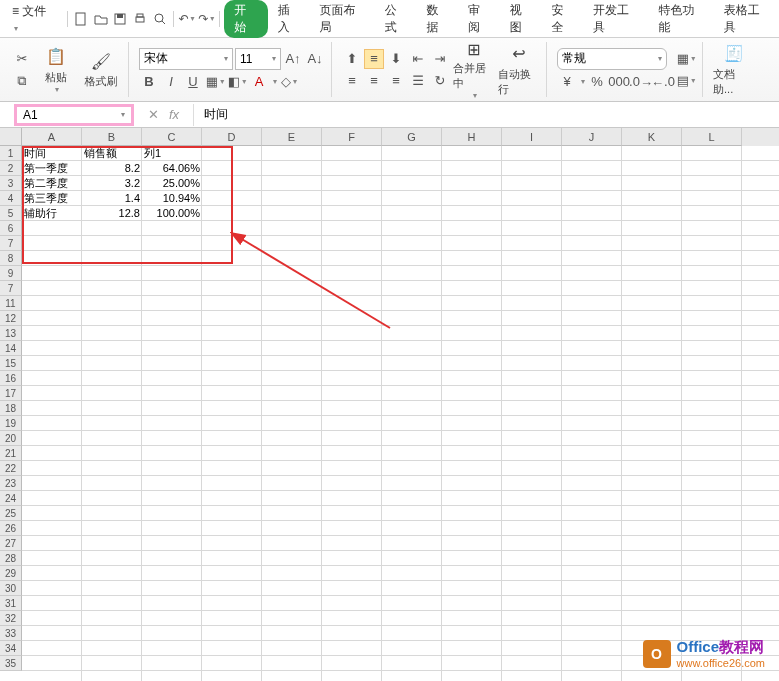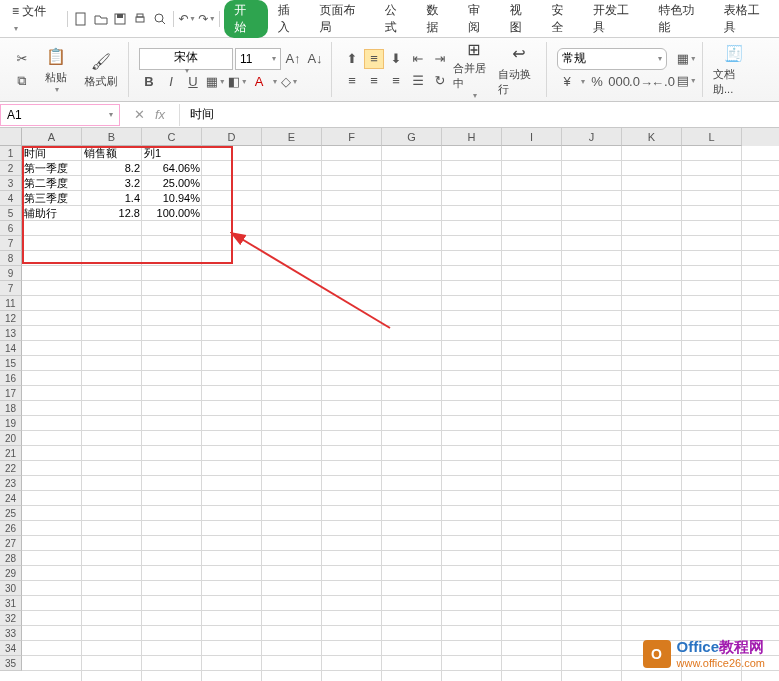--- a/index.html
+++ b/index.html
@@ -16,27 +16,27 @@
 
 .ribbon { height: 64px; background: linear-gradient(#fcfcfc,#f4f4f4); border-bottom: 1px solid #c8c8c8; display: flex; align-items: center; padding: 4px 6px; gap: 4px; }
 .rib-group { display: flex; align-items: center; gap: 3px; height: 100%; padding: 0 6px; border-right: 1px solid #d8d8d8; }
 .rib-group:last-child { border-right: none; }
 .big-btn { display: flex; flex-direction: column; align-items: center; justify-content: center; width: 42px; height: 56px; font-size: 11px; color: #444; cursor: pointer; }
 .big-btn .icon { width: 22px; height: 22px; margin-bottom: 2px; display: flex; align-items: center; justify-content: center; font-size: 16px; }
 .stack { display: flex; flex-direction: column; gap: 2px; }
 .row { display: flex; align-items: center; gap: 2px; }
 .small-icon { width: 20px; height: 20px; display: flex; align-items: center; justify-content: center; cursor: pointer; color: #555; font-size: 13px; border: 1px solid transparent; }
 .combo { height: 22px; border: 1px solid #bbb; background: #fff; font-size: 12px; padding: 0 4px; display: flex; align-items: center; justify-content: space-between; }
-.combo.font { width: 94px; flex-direction: column; }
+.combo.font { width: 94px; }
 .combo.size { width: 46px; }
 .combo.numfmt { width: 110px; border-radius: 6px; }
 
 
 .fbar { height: 26px; border-bottom: 1px solid #c8c8c8; display: flex; align-items: center; background: #fff; }
-.namebox { width: 120px; height: 22px; border: 1px solid #f9a8d4; margin-left: 0; display: flex; align-items: center; justify-content: space-between; padding: 0 6px; font-size: 12px; }
+.namebox { width: 120px; height: 22px; border: 3px solid #f9a8d4; margin-left: 14px; display: flex; align-items: center; justify-content: space-between; padding: 0 6px; font-size: 12px; }
 .fbar-icons { display: flex; gap: 10px; margin: 0 14px; color: #999; font-size: 13px; }
 .formula-input { flex: 1; height: 22px; border: none; border-left: 1px solid #ddd; padding-left: 10px; font-size: 12px; outline: none; }
 
 
 .grid-wrap { position: relative; height: 560px; overflow: hidden; }
 .corner { position: absolute; top: 0; left: 0; width: 22px; height: 18px; background: #e9e9e9; border-right: 1px solid #bbb; border-bottom: 1px solid #bbb; }
 .colhdrs { position: absolute; top: 0; left: 22px; right: 0; height: 18px; display: flex; background: #e9e9e9; }
 .colhdr { width: 60px; border-right: 1px solid #ccc; border-bottom: 1px solid #bbb; text-align: center; font-size: 11px; color: #555; line-height: 18px; }
 .rowhdrs { position: absolute; top: 18px; left: 0; width: 22px; background: #e9e9e9; }
 .rowhdr { height: 15px; border-bottom: 1px solid #ccc; border-right: 1px solid #bbb; text-align: center; font-size: 10px; color: #555; line-height: 15px; }

